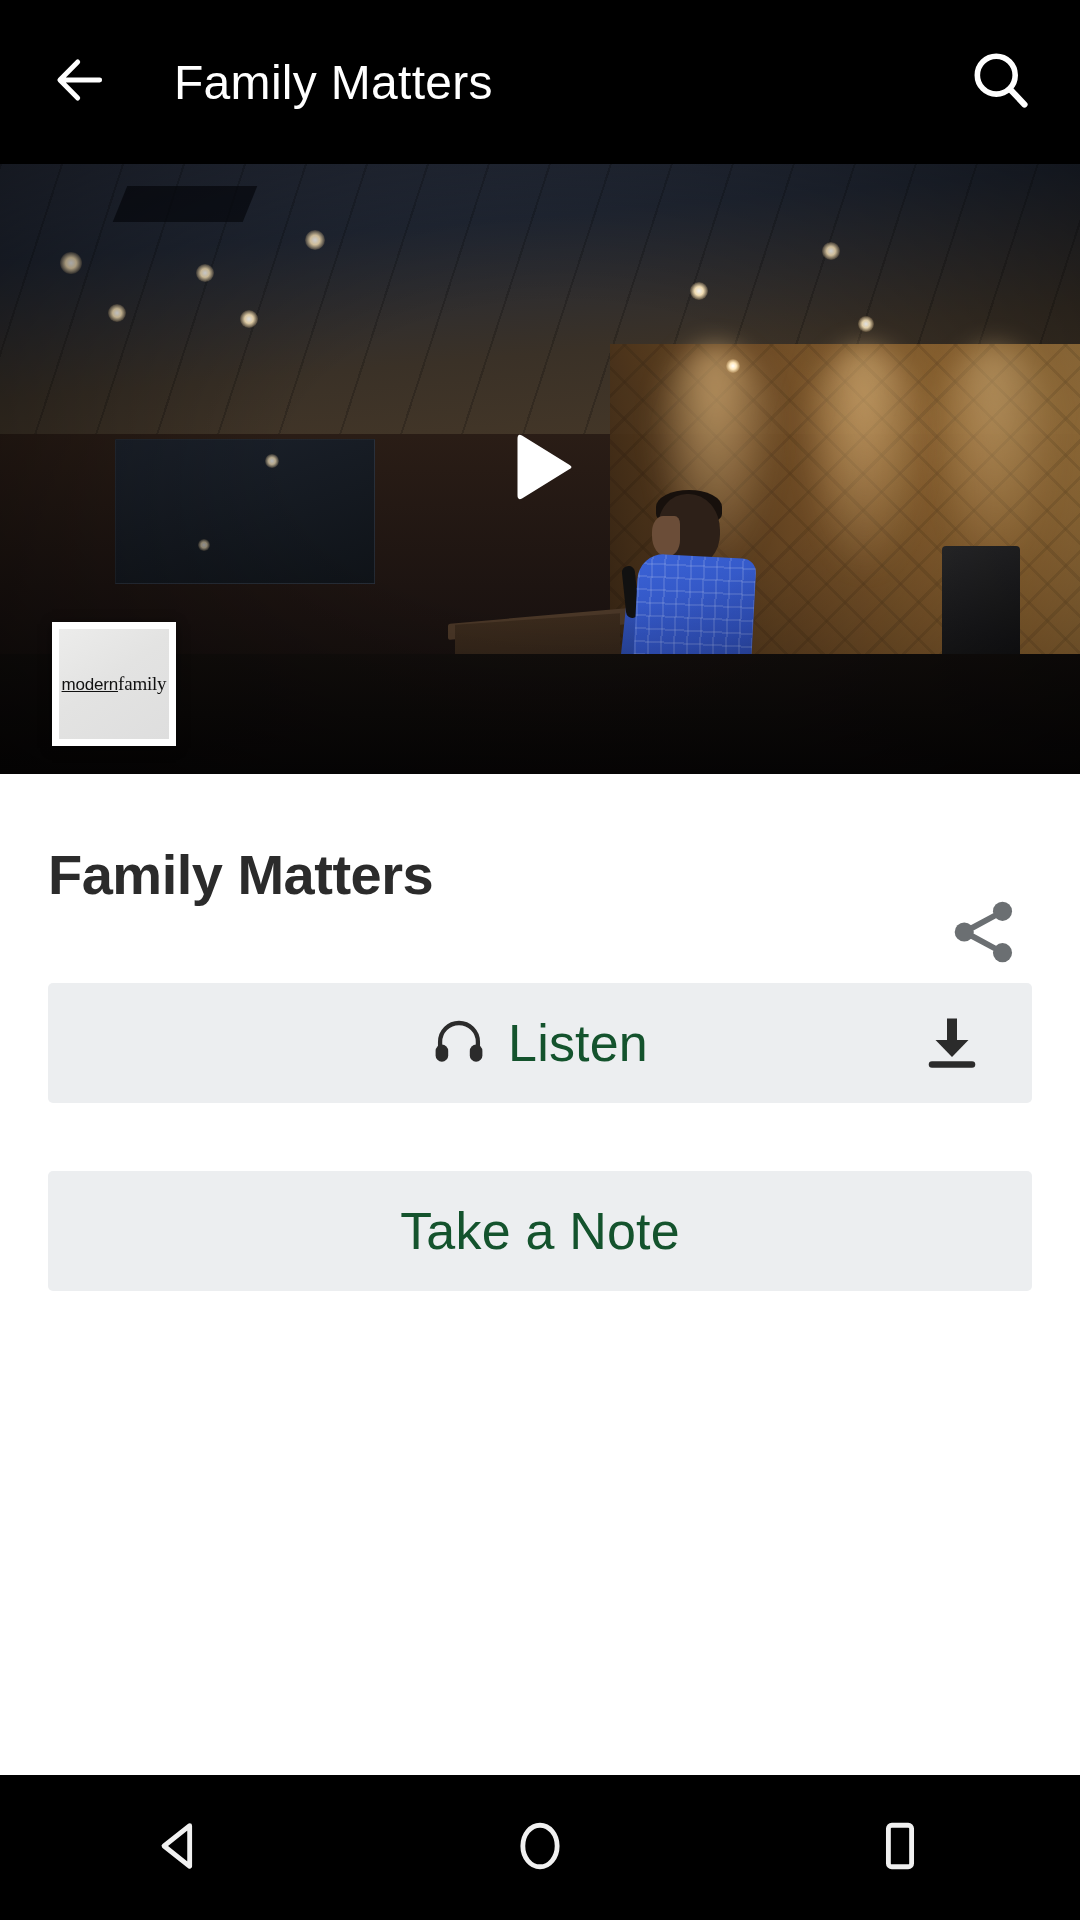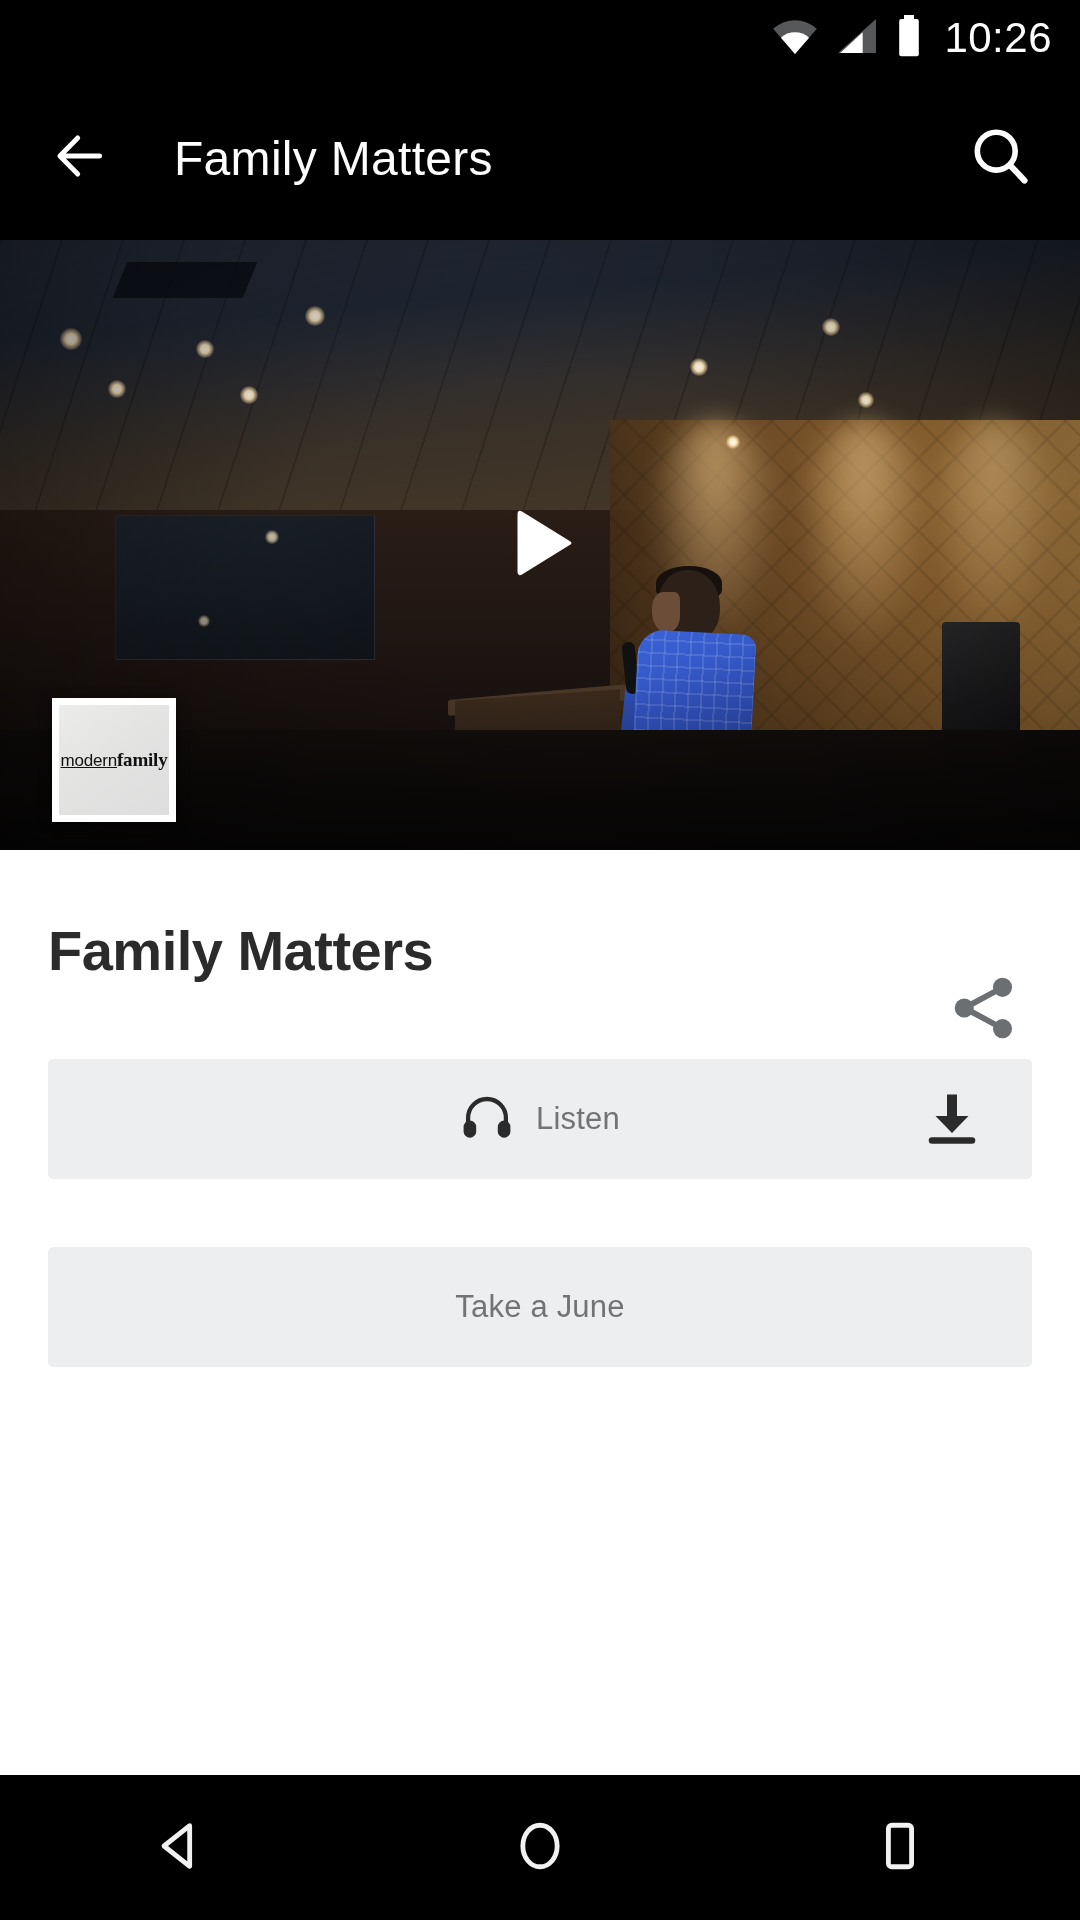--- a/index.html
+++ b/index.html
@@ -176,82 +176,59 @@
   }
   .series-thumb-inner{
     width:100%; height:100%;
     background:linear-gradient(145deg,#ececeb 0%,#e3e3e2 45%,#dedede 100%);
     display:flex; align-items:center; justify-content:center;
   }
   .series-thumb-text{
     font-size:17px; color:#111; white-space:nowrap; letter-spacing:-0.2px;
   }
   .series-thumb-text .light{ font-weight:400;text-decoration:underline; }
-  .series-thumb-text .bold{ font-family:"Liberation Serif", serif; font-weight:700; font-size:19px;margin-top:43px; }
+  .series-thumb-text .bold{ font-family:"Liberation Serif", serif; font-weight:400; font-size:19px;margin-top:43px; }
 
   
   .content{ flex:1; background:#ffffff; padding:0 48px; position:relative; }
   .meta-block{ padding-top:72px; position:relative; }
   .sermon-title{ font-size:56px; font-weight:700; color:#2b2b2b; letter-spacing:-0.5px; line-height:1.05; }
   .sermon-date{ font-size:38px; color:#8a8a8a; margin-top:26px; font-weight:400; }
   .sermon-speaker{ font-size:38px; color:#8a8a8a; margin-top:14px; font-weight:400; }
   .share-btn{
     position:absolute; right:6px; top:118px;
     width:84px; height:84px; display:flex; align-items:center; justify-content:center; cursor:pointer;
   }
 
   .action-btn{
     height:120px; background:#ECEEF0; border-radius:5px;
     display:flex; align-items:center; justify-content:center;
     position:relative; cursor:pointer;
   }
   .listen-btn{ margin-top:78px; }
   .note-btn{ margin-top:68px; }
   .btn-center{ display:flex; align-items:center; gap:22px; }
-  .btn-label{ font-size:31px; color:#737373; font-weight:400; letter-spacing:0.2px; }
+  .btn-label{ font-size:52px; color:#14532d; font-weight:400; letter-spacing:0.2px; }
   .download-btn{
     position:absolute; right:48px; top:50%; transform:translateY(-50%);
     width:64px; height:64px; display:flex; align-items:center; justify-content:center; cursor:pointer;
   }
 
   
   .nav-bar{
     height:145px; background:#000000; flex:none;
     display:flex; align-items:center; justify-content:space-around;
   }
   .nav-btn{ width:150px; height:100px; display:flex; align-items:center; justify-content:center; cursor:pointer; }
 </style>
 </head>
 <body>
 
 <div id="screen">
 
-  <div class="status-bar">
-    <div class="status-icons">
-      <span>
-        <svg width="46" height="38" viewBox="0 0 24 20">
-          <path d="M12 19.5 L0.5 6.2 A17 17 0 0 1 23.5 6.2 Z" fill="#555759"></path>
-          <path d="M12 19.5 L4.6 10.9 A11 11 0 0 1 19.4 10.9 Z" fill="#ffffff"></path>
-        </svg>
-      </span>
-      <span>
-        <svg width="46" height="38" viewBox="0 0 24 20">
-          <path d="M22 1 L22 19 L2 19 Z" fill="#555759"></path>
-          <path d="M15 8 L15 19 L3.2 19 Z" fill="#ffffff"></path>
-        </svg>
-      </span>
-      <span>
-        <svg width="26" height="42" viewBox="0 0 13 21">
-          <rect x="4" y="0" width="5" height="2.4" fill="#ffffff"></rect>
-          <rect x="1.6" y="2" width="9.8" height="18.6" rx="1" fill="#ffffff"></rect>
-        </svg>
-      </span>
-    </div>
-    <div class="status-clock">10:26</div>
-  </div>
 
   <div class="app-bar">
     <div class="back-btn">
       <span>
         <svg width="62" height="62" viewBox="0 0 24 24">
           <path d="M20 12 H5 M11.5 5 L4.6 12 L11.5 19" stroke="#ffffff" stroke-width="1.9" fill="none" stroke-linecap="round" stroke-linejoin="round"></path>
         </svg>
       </span>
     </div>
     <div class="app-bar-title">Family Matters</div>
@@ -375,21 +352,21 @@
           <svg width="60" height="60" viewBox="0 0 24 24">
             <path d="M12 3 V13.4" stroke="#2b2b2b" stroke-width="4" stroke-linecap="butt"></path>
             <path d="M5.4 11.6 L12 18.4 L18.6 11.6 Z" fill="#2b2b2b"></path>
             <path d="M4 21.4 H20" stroke="#2b2b2b" stroke-width="2.6" stroke-linecap="round"></path>
           </svg>
         </span>
       </div>
     </div>
 
     <div class="action-btn note-btn">
-      <span class="btn-label">Take a June</span>
+      <span class="btn-label">Take a Note</span>
     </div>
   </div>
 
   <div class="nav-bar">
     <div class="nav-btn">
       <span>
         <svg width="58" height="58" viewBox="0 0 24 24">
           <path d="M16 3.6 L5.4 12 L16 20.4 Z" fill="none" stroke="#f1f1f1" stroke-width="2" stroke-linejoin="round"></path>
         </svg>
       </span>

